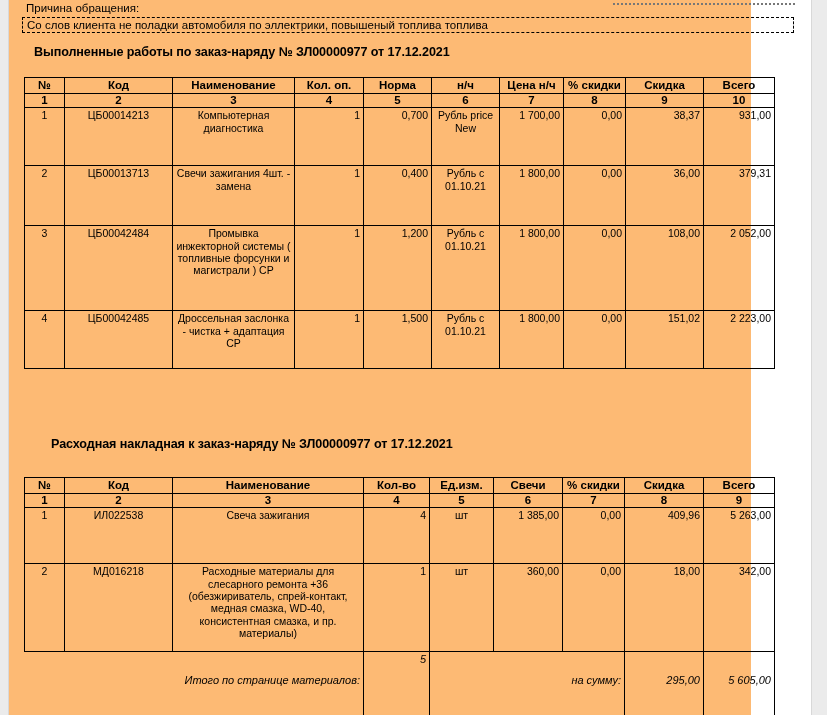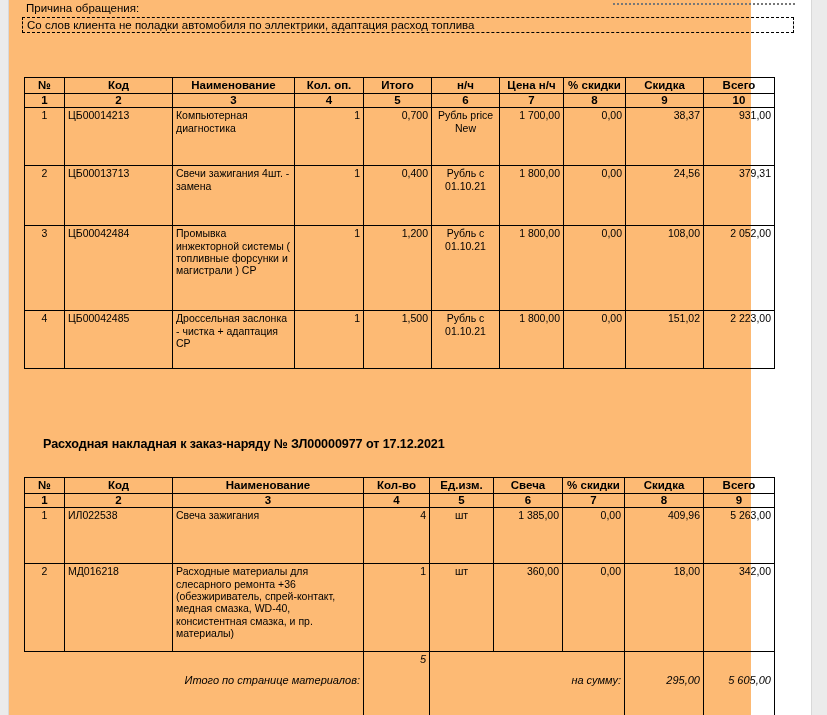--- a/index.html
+++ b/index.html
@@ -66,21 +66,21 @@
 
   
   .section-title {
     position: absolute;
     font-weight: bold;
     font-size: 12.6px;
     white-space: nowrap;
     letter-spacing: -0.1px;
   }
   #title-works { left: 25px; top: 45px; }
-  #title-materials { left: 18px; top: 437px; padding-left: 16px; }
+  #title-materials { left: 26px; top: 437px; padding-left: 16px; }
 
   
   table.doc {
     position: absolute;
     border-collapse: collapse;
     table-layout: fixed;
     font-size: 10.5px;
   }
   table.doc td, table.doc th {
     border: 1px solid #000;
@@ -101,21 +101,21 @@
   table.doc tr.numrow td {
     text-align: center;
     font-weight: bold;
     height: 13px;
     vertical-align: middle;
     font-size: 11.5px;
     padding: 0;
   }
   .c  { text-align: center; }
   .r  { text-align: right; }
-  .l  { text-align: left; }
+  .l  { text-align: center; }
   .nb { border: none !important; }
   .graysep { border-left: 1px solid #9a9a9a !important; }
 
   
   #works-table { left: 15px; top: 77px; width: 750px; }
   
   #materials-table { left: 15px; top: 477px; width: 750px; }
 
   tr.total-row td {
     font-weight: bold;
@@ -140,44 +140,45 @@
 <div class="page-gutter-left"></div>
 <div class="page-gutter-right"></div>
 
 <div class="sheet">
 
   <div class="dotted-stub"></div>
 
   <div class="reason-label">Причина обращения:</div>
 
   <div class="reason-box">
-    <div class="reason-text">Со слов клиента не поладки автомобиля по эллектрики, адаптация расход топлива</div>
+    <div class="reason-text">Со слов клиента не поладки автомобиля по эллектрики, повышеный топлива топлива</div>
   </div>
 
+  <div class="section-title" id="title-works">Выполненные работы по заказ-наряду №  ЗЛ00000977 от 17.12.2021</div>
 
   <table class="doc" id="works-table">
     <colgroup>
       <col style="width:40px">
         <col style="width:108px">
         <col style="width:122px">
       <col style="width:69px">
         <col style="width:68px">
         <col style="width:68px">
       <col style="width:64px">
         <col style="width:62px">
         <col style="width:78px">
       <col style="width:71px">
     </colgroup>
     <thead>
       <tr>
         <th>№</th>
         <th>Код</th>
         <th>Наименование</th>
         <th>Кол. оп.</th>
-        <th>Итого</th>
+        <th>Норма</th>
         <th>н/ч</th>
         <th>Цена н/ч</th>
         <th>% скидки</th>
         <th>Скидка</th>
         <th>Всего</th>
       </tr>
       <tr class="numrow">
         <td>1</td>
         <td>2</td>
         <td>3</td>
@@ -205,21 +206,21 @@
       </tr>
       <tr style="height:60px">
         <td class="c">2</td>
         <td class="l">ЦБ00013713</td>
         <td class="l">Свечи зажигания 4шт. - замена</td>
         <td class="r">1</td>
         <td class="r">0,400</td>
         <td class="c">Рубль с 01.10.21</td>
         <td class="r">1 800,00</td>
         <td class="r">0,00</td>
-        <td class="r">24,56</td>
+        <td class="r">36,00</td>
         <td class="r">379,31</td>
       </tr>
       <tr style="height:85px">
         <td class="c">3</td>
         <td class="l">ЦБ00042484</td>
         <td class="l">Промывка инжекторной системы ( топливные форсунки и магистрали ) СР</td>
         <td class="r">1</td>
         <td class="r">1,200</td>
         <td class="c">Рубль с 01.10.21</td>
         <td class="r">1 800,00</td>
@@ -256,21 +257,21 @@
         <col style="width:79px">
         <col style="width:71px">
     </colgroup>
     <thead>
       <tr>
         <th>№</th>
         <th>Код</th>
         <th>Наименование</th>
         <th>Кол-во</th>
         <th>Ед.изм.</th>
-        <th>Свеча</th>
+        <th>Свечи</th>
         <th>% скидки</th>
         <th>Скидка</th>
         <th>Всего</th>
       </tr>
       <tr class="numrow">
         <td>1</td>
         <td>2</td>
         <td>3</td>
         <td>4</td>
         <td>5</td>

